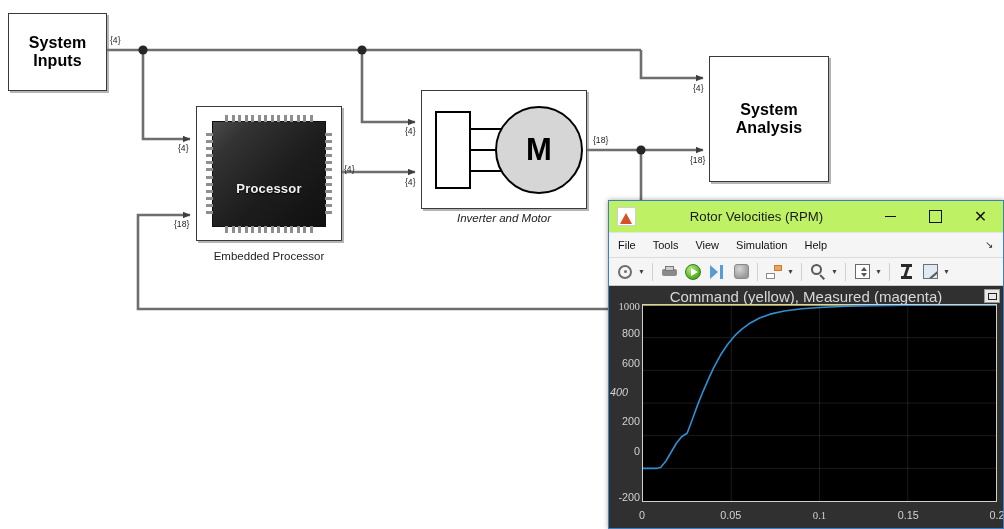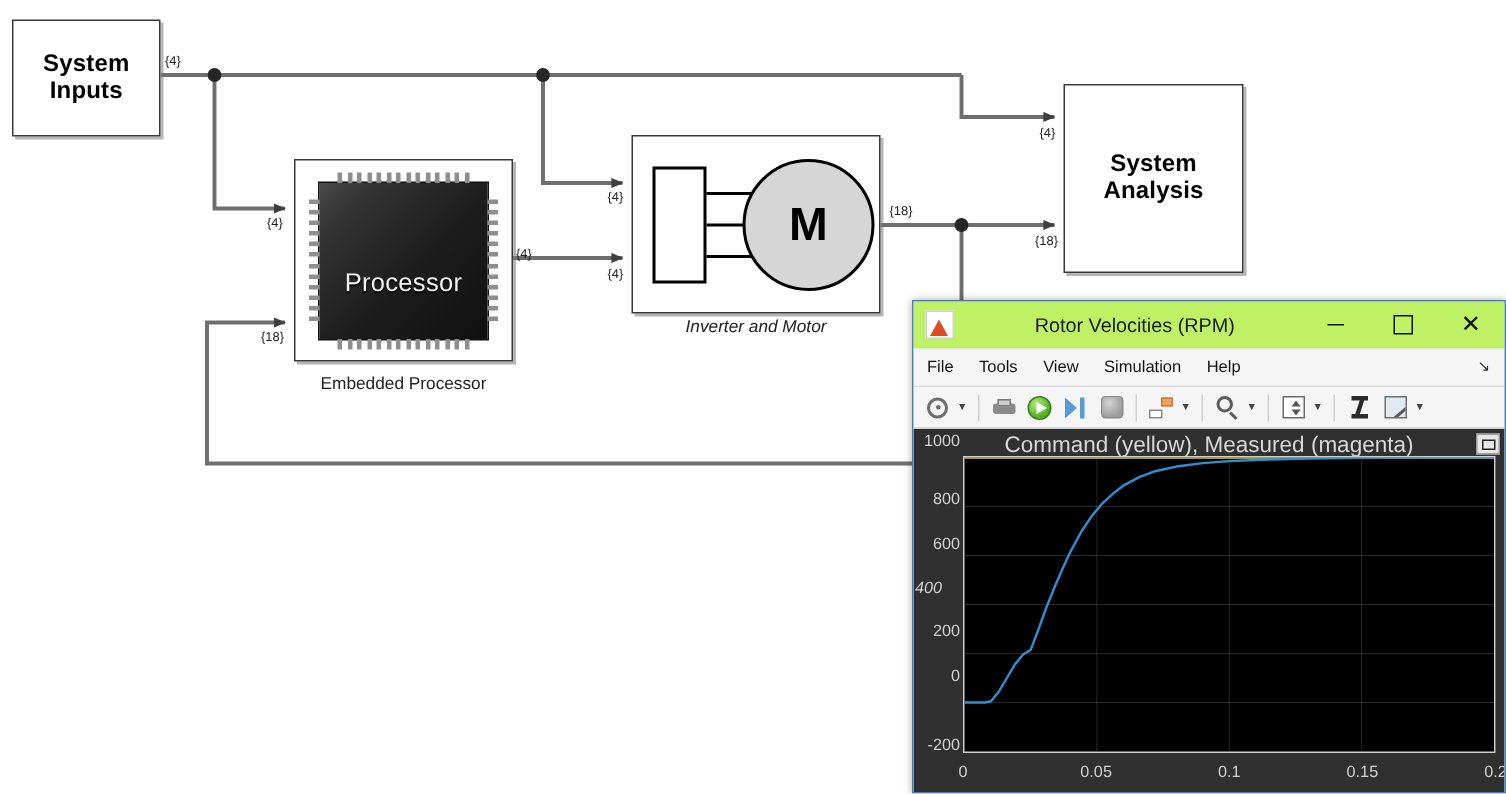--- a/index.html
+++ b/index.html
@@ -67,22 +67,22 @@
   #chip {
     position: relative;
     width: 112px; height: 104px;
     background:
       linear-gradient(135deg, #4a4a4a 0%, #333 18%, #1d1d1d 55%, #101010 100%);
     border: 1px solid #111;
     display: flex; align-items: center; justify-content: center;
   }
   #chip .chip-label {
     color: #f2f2f2;
-    font-weight: normal;
-    font-size: 17px;
+    font-weight: bold;
+    font-size: 13px;
     letter-spacing: .2px;
     text-shadow: 0 1px 1px #000;
     margin-top: 30px;
   }
   .pins { position: absolute; display: flex; }
   .pins.top, .pins.bottom {
     left: 12px; right: 12px;
     justify-content: space-between;
     height: 7px;
   }
@@ -557,25 +557,25 @@
             <polyline points="0.000,83.333 2.000,83.333 4.000,83.333 5.000,82.917 6.500,79.583 8.000,75.000 9.500,70.417 11.000,67.083 12.500,65.417 14.000,58.333 15.500,50.833 17.000,44.167 18.500,37.917 20.000,32.083 22.000,25.417 24.000,20.000 26.000,15.667 28.000,12.333 30.000,9.583 33.000,6.667 36.000,4.667 40.000,3.083 45.000,1.917 50.000,1.250 57.500,0.667 65.000,0.333 75.000,0.083 85.000,0.000 100.000,0.000" fill="none" stroke="#2f8fd4" stroke-width="1.6" stroke-linejoin="round" stroke-linecap="round" vector-effect="non-scaling-stroke"></polyline>
           </svg>
       </div>
       <div id="ytick-layer">
           <div class="ytick" style="top: 194px; right: 363px; margin-top: 17px;">-200</div>
           <div class="ytick" style="top: 164.667px; right: 363px;">0</div>
           <div class="ytick" style="top: 135.333px; right: 363px;">200</div>
           <div class="ytick" style="top: 106px; right: 375px; font-style: italic;">400</div>
           <div class="ytick" style="top: 76.6667px; right: 363px;">600</div>
           <div class="ytick" style="top: 47.3333px; right: 363px;">800</div>
-          <div class="ytick" style="top: 8px; right: 363px;">1000</div>
+          <div class="ytick" style="top: 20px; right: 363px; font-family: Liberation Serif, serif;">1000</div>
         </div>
       <div id="xtick-layer">
           <div class="xtick" style="left: 33px;">0</div>
           <div class="xtick" style="left: 121.75px;">0.05</div>
-          <div class="xtick" style="left: 210.5px;">0.1</div>
+          <div class="xtick" style="left: 210.5px; font-family: Liberation Serif, serif;">0.1</div>
           <div class="xtick" style="left: 299.25px;">0.15</div>
           <div class="xtick" style="left: 388px;">0.2</div>
         </div>
     </div>
 
   </div>
 </div>
 
 </body></html>

